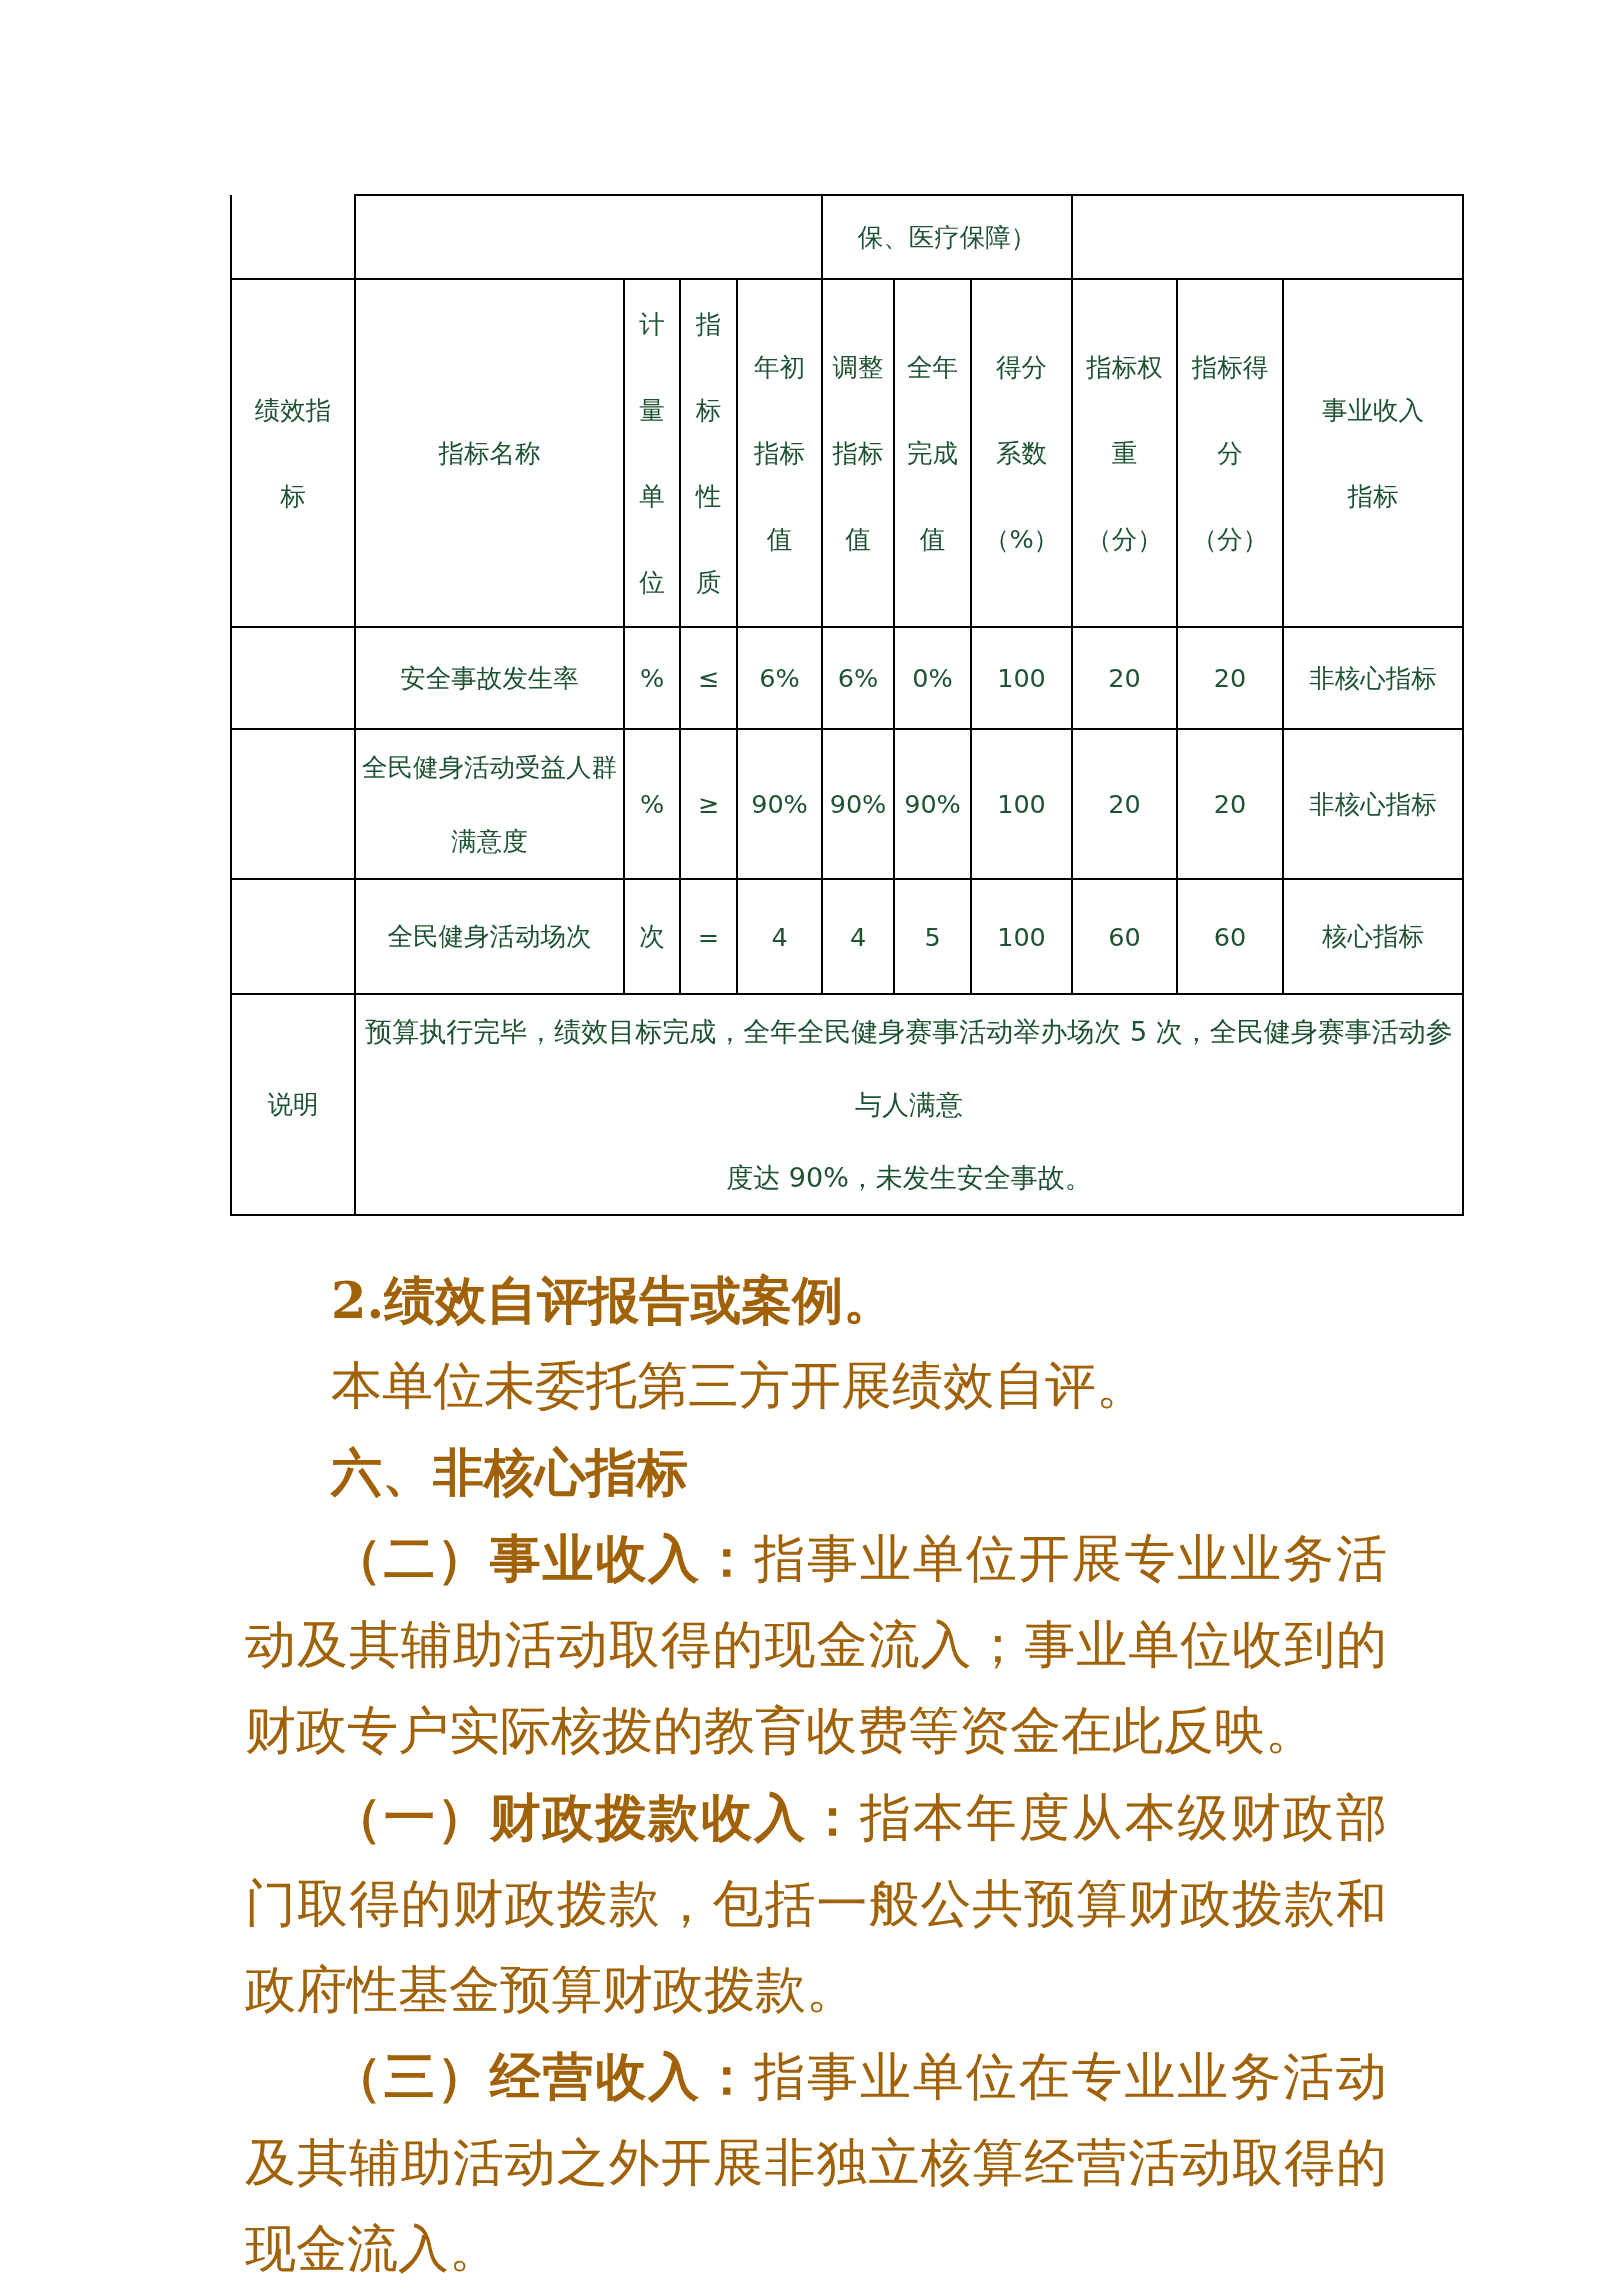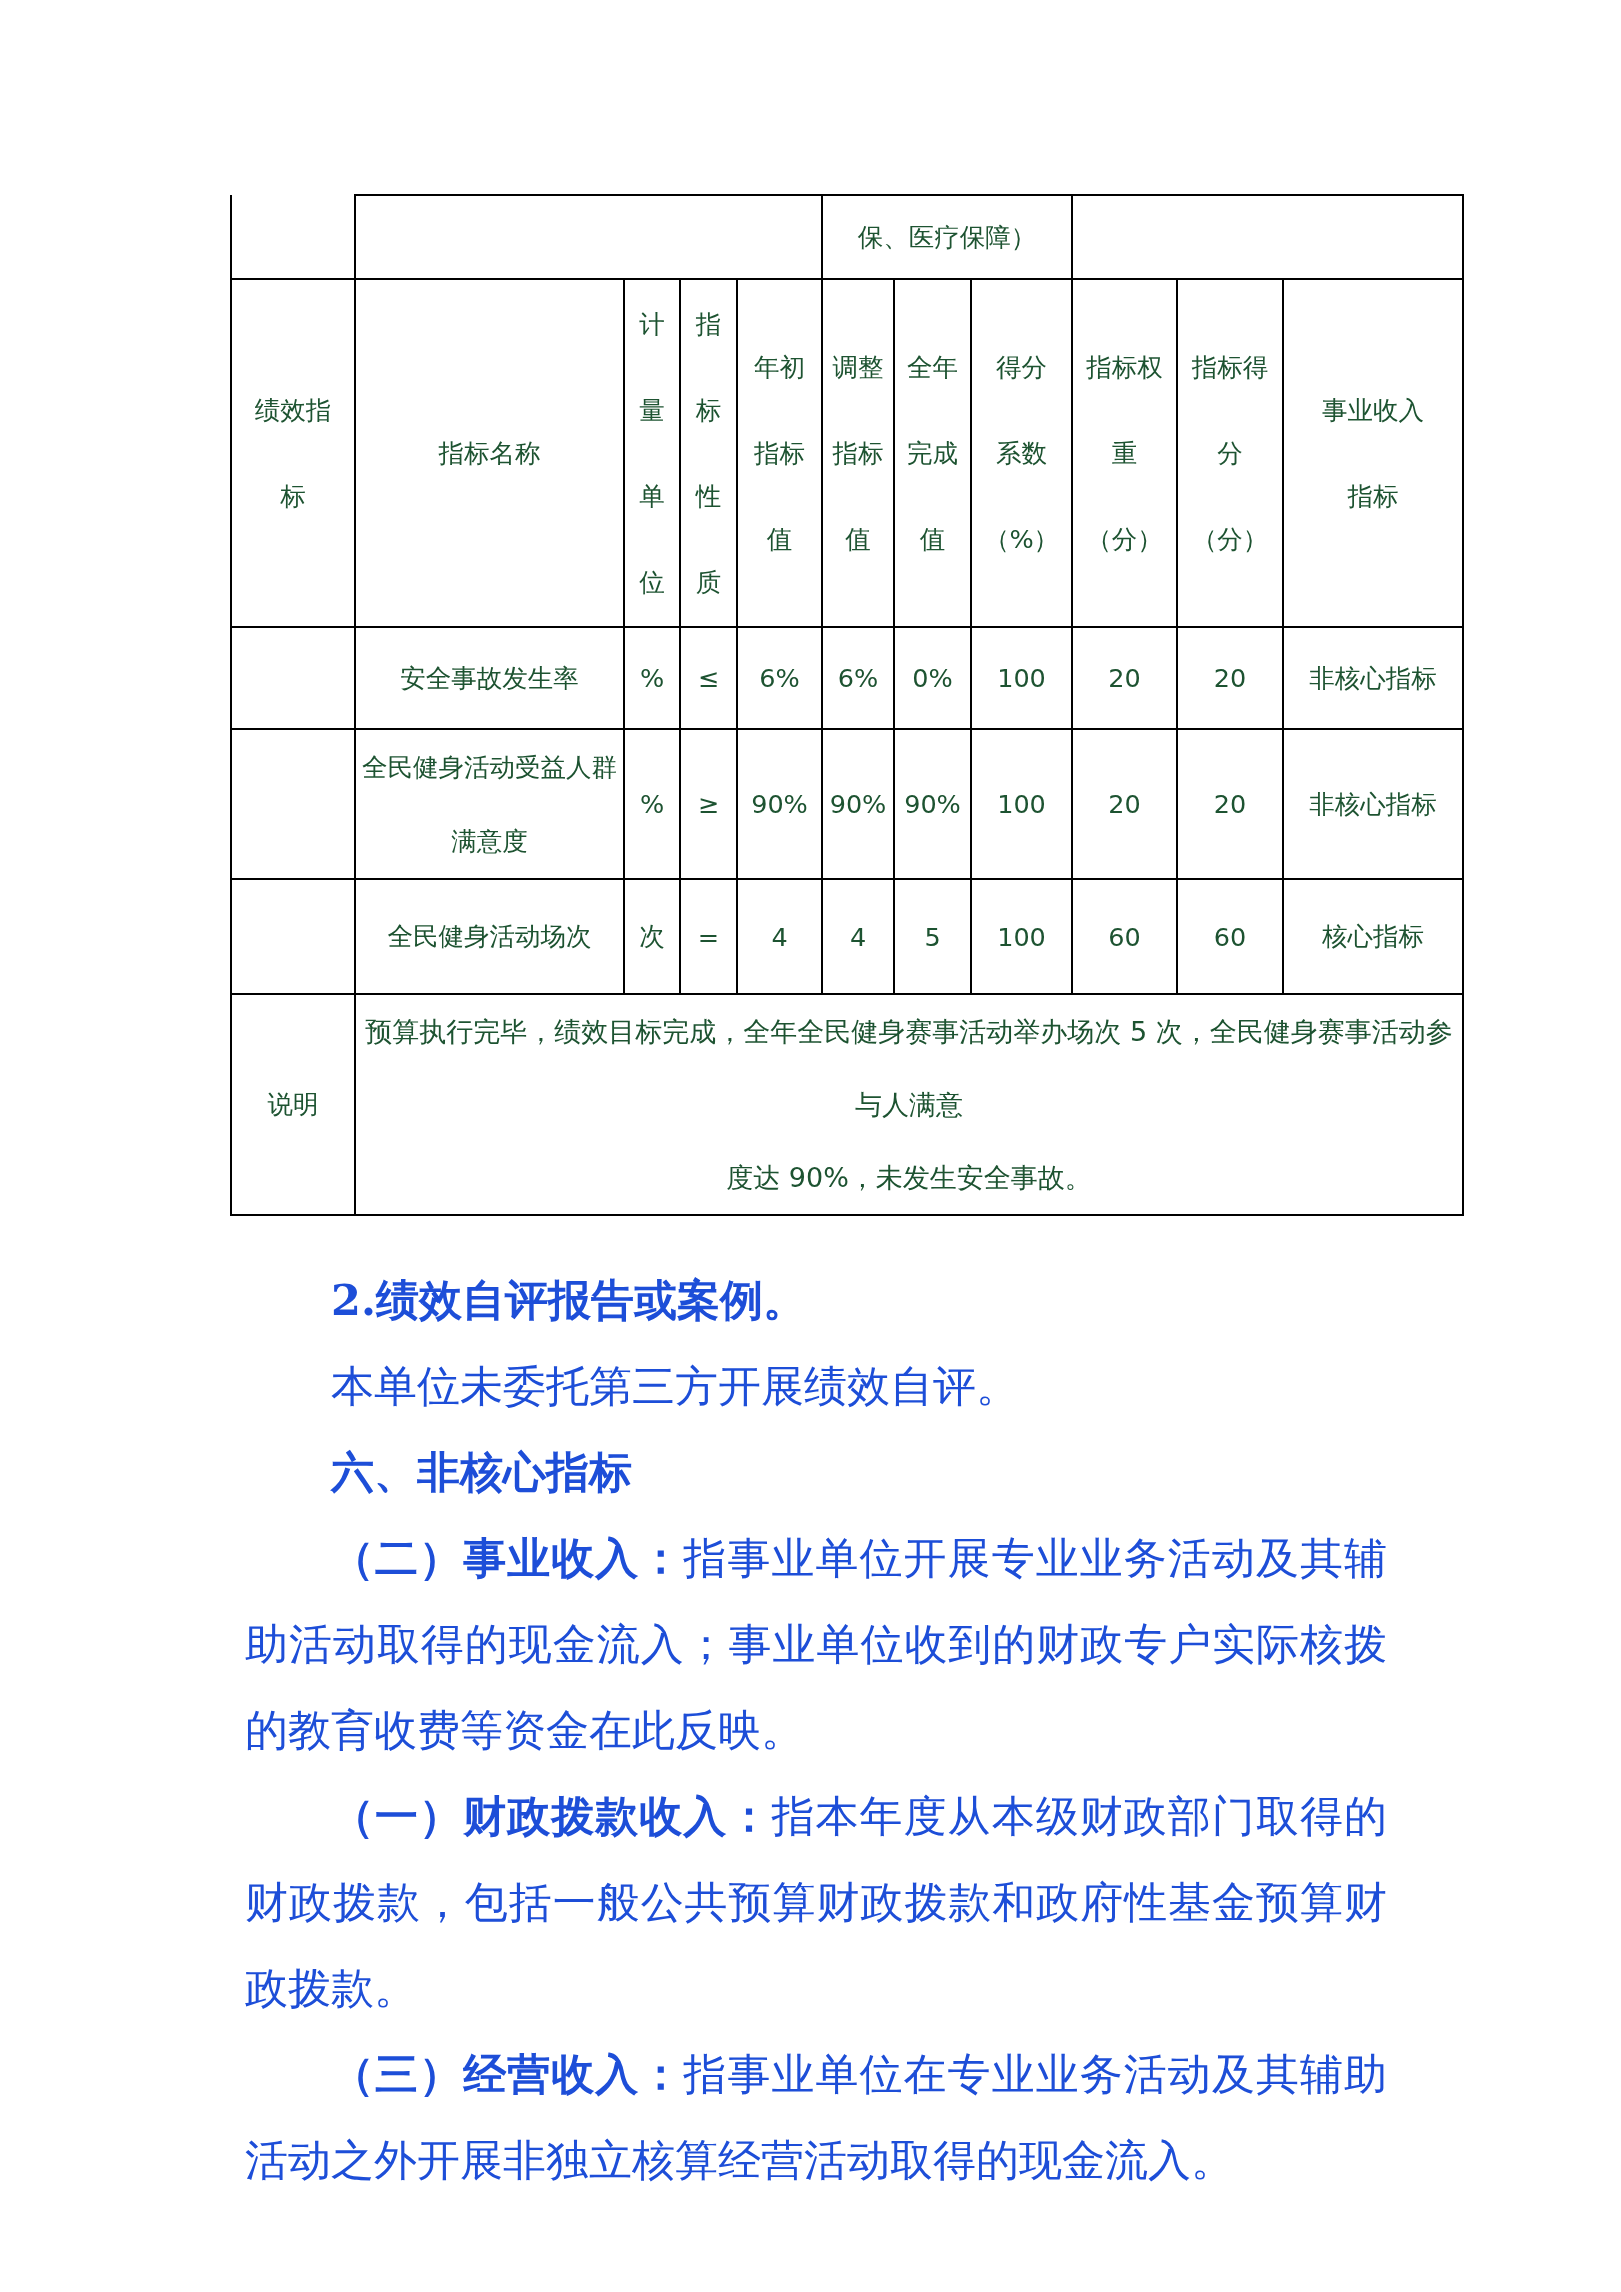--- a/index.html
+++ b/index.html
@@ -52,23 +52,23 @@
     line-height: 73px;
     font-size: 27px;
     text-align: center;
   }
 
   
   .body-text {
     margin-left: 245px;
     margin-top: 41px;
     width: 1142px;
-    color: #1d4ed8;
+    color: #a16207;
     font-family: "DejaVu Serif", "Liberation Serif", serif;
-    font-size: 43px;
+    font-size: 51px;
     line-height: 86px;
   }
   .body-text p {
     margin: 0;
     text-indent: 86px;
     text-align: justify;
   }
   .bold { font-weight: bold; }
 </style>
 </head>

